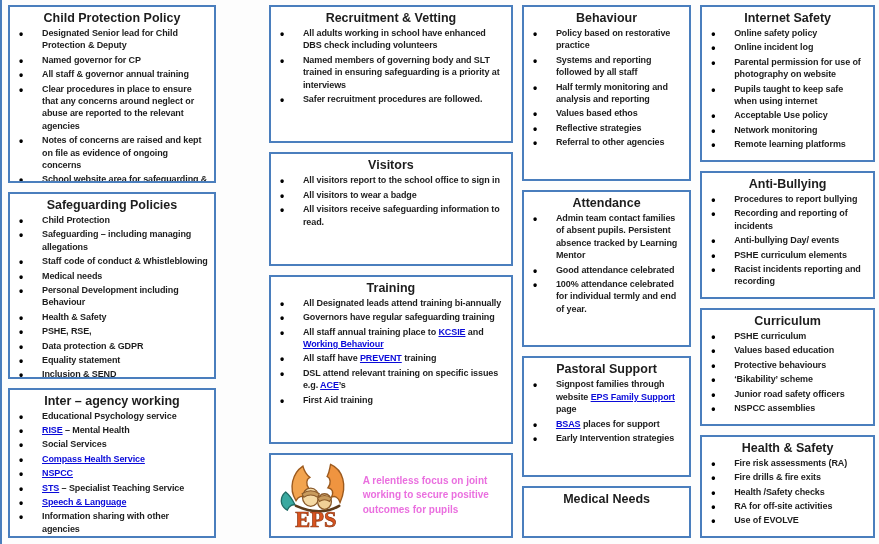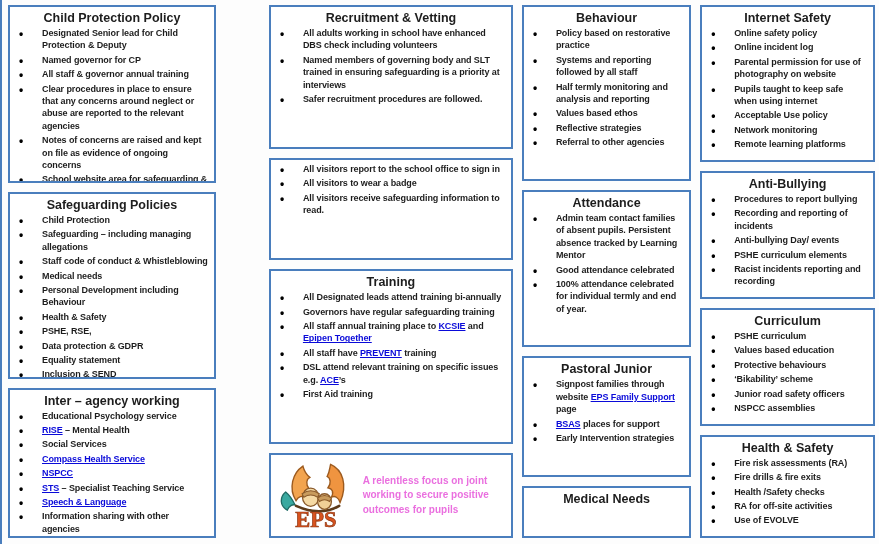--- a/index.html
+++ b/index.html
@@ -104,32 +104,33 @@
     <div class="col col-1">
       <section class="box">
         <h3 class="box-title">Recruitment &amp; Vetting</h3>
         <ul class="bullets">
           <li><span>All adults working in school have enhanced DBS check including volunteers</span></li>
           <li><span>Named members of governing body and SLT trained in ensuring safeguarding is a priority at interviews</span></li>
           <li><span>Safer recruitment procedures are followed.</span></li>
         </ul>
       </section>
       <section class="box">
+        <h3 class="box-title">Visitors</h3>
         <ul class="bullets">
           <li><span>All visitors report to the school office to sign in</span></li>
           <li><span>All visitors to wear a badge</span></li>
           <li><span>All visitors receive safeguarding information to read.</span></li>
         </ul>
       </section>
       <section class="box">
         <h3 class="box-title">Training</h3>
         <ul class="bullets">
           <li><span>All Designated leads attend training bi-annually</span></li>
           <li><span>Governors have regular safeguarding training</span></li>
-          <li><span>All staff annual training place to </span><a class="link">KCSIE</a><span> and </span><a class="link">Epipen Together</a></li>
+          <li><span>All staff annual training place to </span><a class="link">KCSIE</a><span> and </span><a class="link">Working Behaviour</a></li>
           <li><span>All staff have </span><a class="link">PREVENT</a><span> training</span></li>
           <li><span>DSL attend relevant training on specific issues e.g. </span><a class="link">ACE</a><span>’s</span></li>
           <li><span>First Aid training</span></li>
         </ul>
       </section>
       <section class="box logo-box">
 <svg viewBox="0 0 90 80" width="82" height="73" aria-hidden="true">
   <g>
     <path d="M62,4 C76,10 82,28 73,48 C71,42 67,40 63,42 C66,36 64,32 59,31 C63,26 62,20 58,18 C61,13 61,8 62,4 Z" fill="#ef9440" stroke="#9c5a1e" stroke-width="1.6"></path>
     <path d="M30,6 C18,14 13,32 22,46 C25,41 29,40 32,42 C30,36 33,32 37,32 C33,27 34,21 38,19 C33,15 31,10 30,6 Z" fill="#f2a44f" stroke="#9c5a1e" stroke-width="1.6"></path>
@@ -159,21 +160,21 @@
       </section>
       <section class="box">
         <h3 class="box-title">Attendance</h3>
         <ul class="bullets">
           <li><span>Admin team contact families of absent pupils. Persistent absence tracked by Learning Mentor</span></li>
           <li><span>Good attendance celebrated</span></li>
           <li><span>100% attendance celebrated for individual termly and end of year.</span></li>
         </ul>
       </section>
       <section class="box">
-        <h3 class="box-title">Pastoral Junior</h3>
+        <h3 class="box-title">Pastoral Support</h3>
         <ul class="bullets">
           <li><span>Signpost families through website </span><a class="link">EPS Family Support</a><span> page</span></li>
           <li><a class="link">BSAS</a><span> places for support</span></li>
           <li><span>Early Intervention strategies</span></li>
         </ul>
       </section>
       <section class="box">
         <h3 class="box-title">Medical Needs</h3>
       </section>
     </div>

